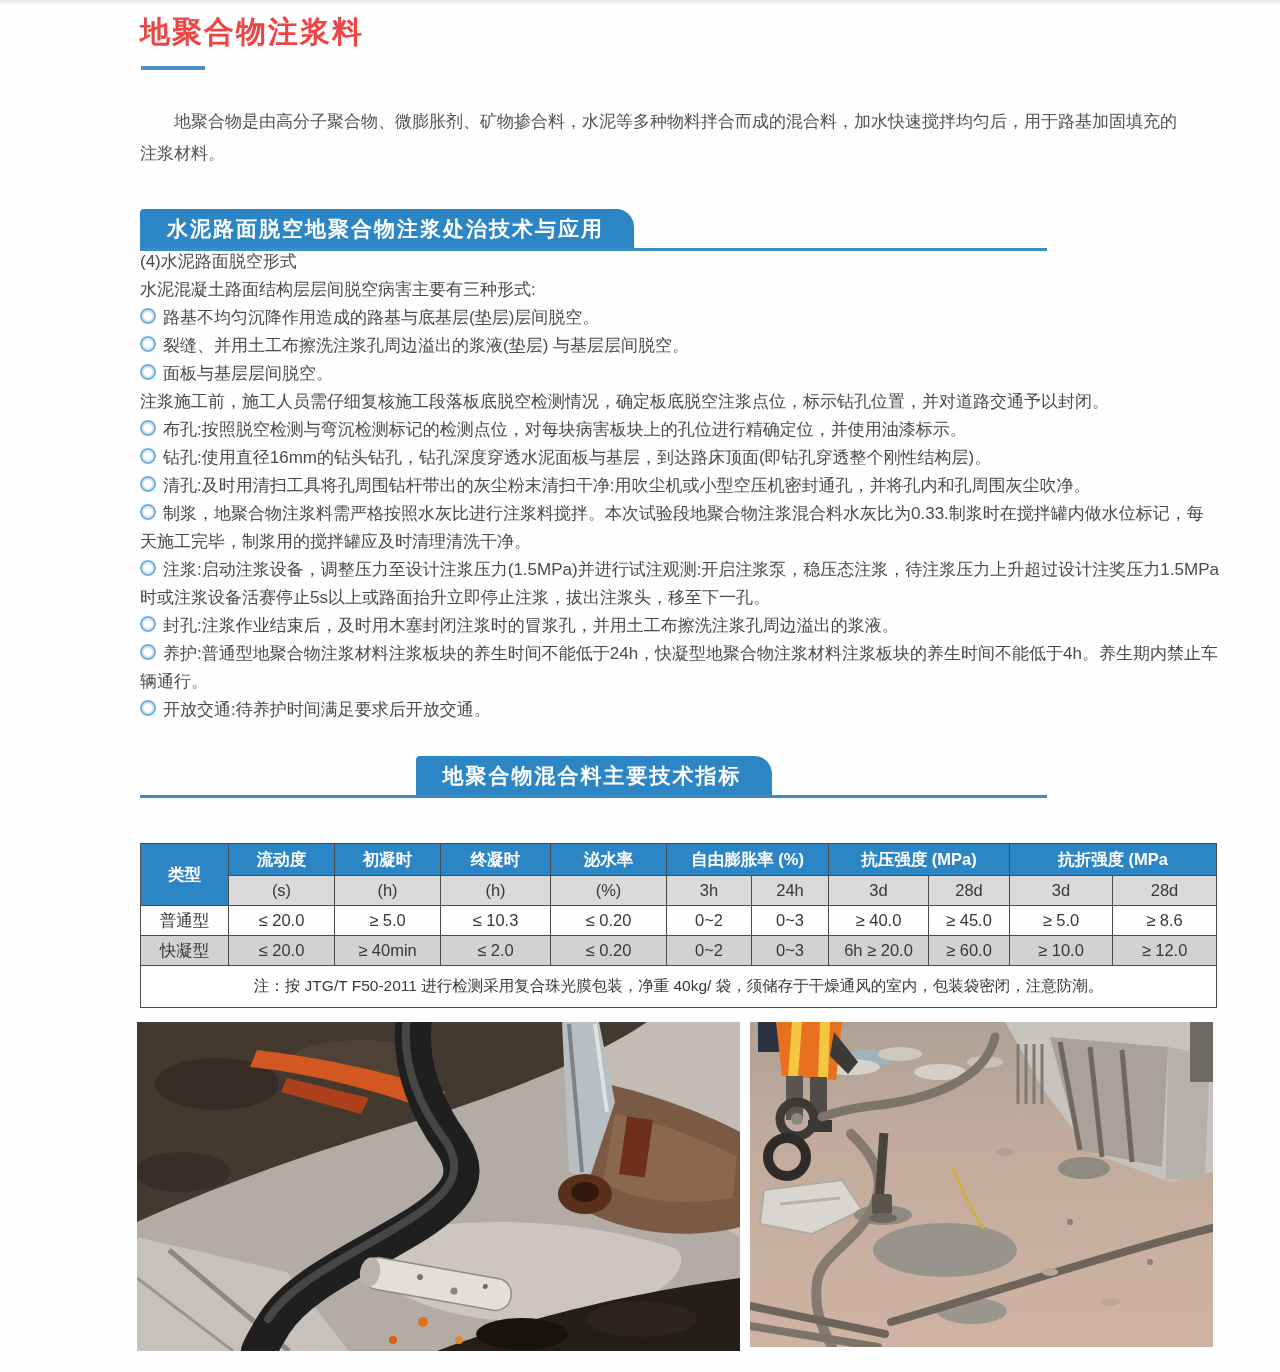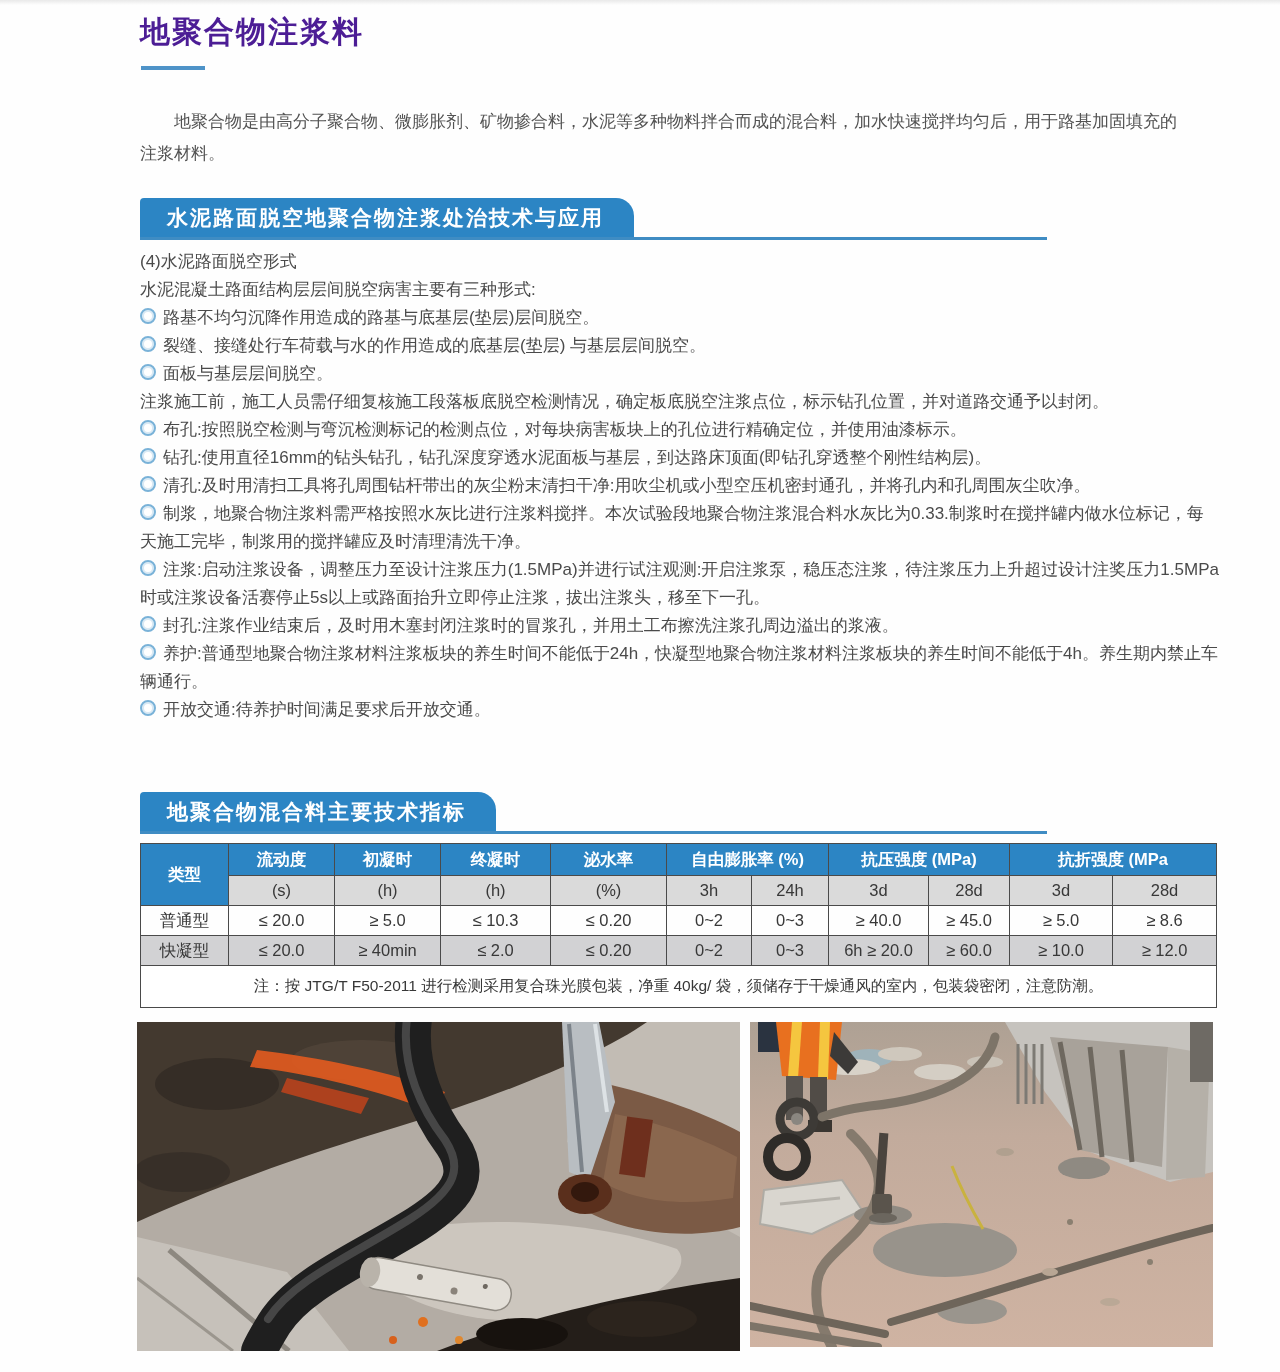--- a/index.html
+++ b/index.html
@@ -2,21 +2,21 @@
 <html><head>
 <meta charset="utf-8">
 <style>
   html,body{margin:0;padding:0;background:#ffffff;}
   body{font-family:"Liberation Sans","DejaVu Sans",sans-serif;}
   .page{position:relative;width:1280px;height:1372px;background:#fefefe;overflow:hidden;}
   .page-top-edge{position:absolute;top:0;left:0;width:100%;height:5px;
     background:linear-gradient(to bottom,#e9e9e9,rgba(255,255,255,0));}
 
   .title{position:absolute;top:12px;left:140px;margin:0;font-size:30px;font-weight:bold;
-    color:#4c1d95;letter-spacing:2px;}
+    color:#ef4444;letter-spacing:2px;}
   .title-underline{position:absolute;top:66px;left:141px;width:64px;height:4px;background:#4e93c8;}
 
   .intro{position:absolute;top:106px;left:140px;width:1046px;margin:0;
     font-size:17px;line-height:32px;color:#525252;text-indent:2em;}
 
   .section-header{position:absolute;left:140px;width:907px;border-bottom:3px solid #3f8cc3;}
   .banner{display:inline-block;background:#2c85c4;color:#ffffff;font-size:21px;font-weight:bold;
     letter-spacing:2px;line-height:39px;padding:0 30px 0 27px;border-radius:4px 18px 0 0;}
 
   .body-text{position:absolute;top:248px;left:140px;width:1080px;color:#4a4a4a;
@@ -43,42 +43,42 @@
 <body>
 
 <div class="page">
   <div class="page-top-edge"></div>
 
   <h1 class="title">地聚合物注浆料</h1>
   <div class="title-underline"></div>
 
   <p class="intro">地聚合物是由高分子聚合物、微膨胀剂、矿物掺合料，水泥等多种物料拌合而成的混合料，加水快速搅拌均匀后，用于路基加固填充的注浆材料。</p>
 
-  <div class="section-header" style="top:198px;">
+  <div class="section-header" style="top:209px;">
     <div class="banner">水泥路面脱空地聚合物注浆处治技术与应用</div>
   </div>
 
   <div class="body-text">
     <p><span>(4)水泥路面脱空形式</span></p>
     <p><span>水泥混凝土路面结构层层间脱空病害主要有三种形式:</span></p>
     <p><span class="bullet-icon"></span><span>路基不均匀沉降作用造成的路基与底基层(垫层)层间脱空。</span></p>
-    <p><span class="bullet-icon"></span><span>裂缝、接缝处行车荷载与水的作用造成的底基层(垫层) 与基层层间脱空。</span></p>
+    <p><span class="bullet-icon"></span><span>裂缝、并用土工布擦洗注浆孔周边溢出的浆液(垫层) 与基层层间脱空。</span></p>
     <p><span class="bullet-icon"></span><span>面板与基层层间脱空。</span></p>
     <p><span>注浆施工前，施工人员需仔细复核施工段落板底脱空检测情况，确定板底脱空注浆点位，标示钻孔位置，并对道路交通予以封闭。</span></p>
     <p><span class="bullet-icon"></span><span>布孔:按照脱空检测与弯沉检测标记的检测点位，对每块病害板块上的孔位进行精确定位，并使用油漆标示。</span></p>
     <p><span class="bullet-icon"></span><span>钻孔:使用直径16mm的钻头钻孔，钻孔深度穿透水泥面板与基层，到达路床顶面(即钻孔穿透整个刚性结构层)。</span></p>
     <p><span class="bullet-icon"></span><span>清孔:及时用清扫工具将孔周围钻杆带出的灰尘粉末清扫干净:用吹尘机或小型空压机密封通孔，并将孔内和孔周围灰尘吹净。</span></p>
     <p><span class="bullet-icon"></span><span>制浆，地聚合物注浆料需严格按照水灰比进行注浆料搅拌。本次试验段地聚合物注浆混合料水灰比为0.33.制浆时在搅拌罐内做水位标记，每天施工完毕，制浆用的搅拌罐应及时清理清洗干净。</span></p>
     <p><span class="bullet-icon"></span><span>注浆:启动注浆设备，调整压力至设计注浆压力(1.5MPa)并进行试注观测:开启注浆泵，稳压态注浆，待注浆压力上升超过设计注奖压力1.5MPa时或注浆设备活赛停止5s以上或路面抬升立即停止注浆，拔出注浆头，移至下一孔。</span></p>
     <p><span class="bullet-icon"></span><span>封孔:注浆作业结束后，及时用木塞封闭注浆时的冒浆孔，并用土工布擦洗注浆孔周边溢出的浆液。</span></p>
     <p><span class="bullet-icon"></span><span>养护:普通型地聚合物注浆材料注浆板块的养生时间不能低于24h，快凝型地聚合物注浆材料注浆板块的养生时间不能低于4h。养生期内禁止车辆通行。</span></p>
     <p><span class="bullet-icon"></span><span>开放交通:待养护时间满足要求后开放交通。</span></p>
   </div>
 
-  <div class="section-header" style="top:792px;">
+  <div class="section-header" style="top:756px;text-align:center;">
     <div class="banner">地聚合物混合料主要技术指标</div>
   </div>
 
   <table class="spec-table">
     <colgroup>
       <col style="width:88px">
         <col style="width:106px">
         <col style="width:106px">
         <col style="width:110px">
       <col style="width:116px">

